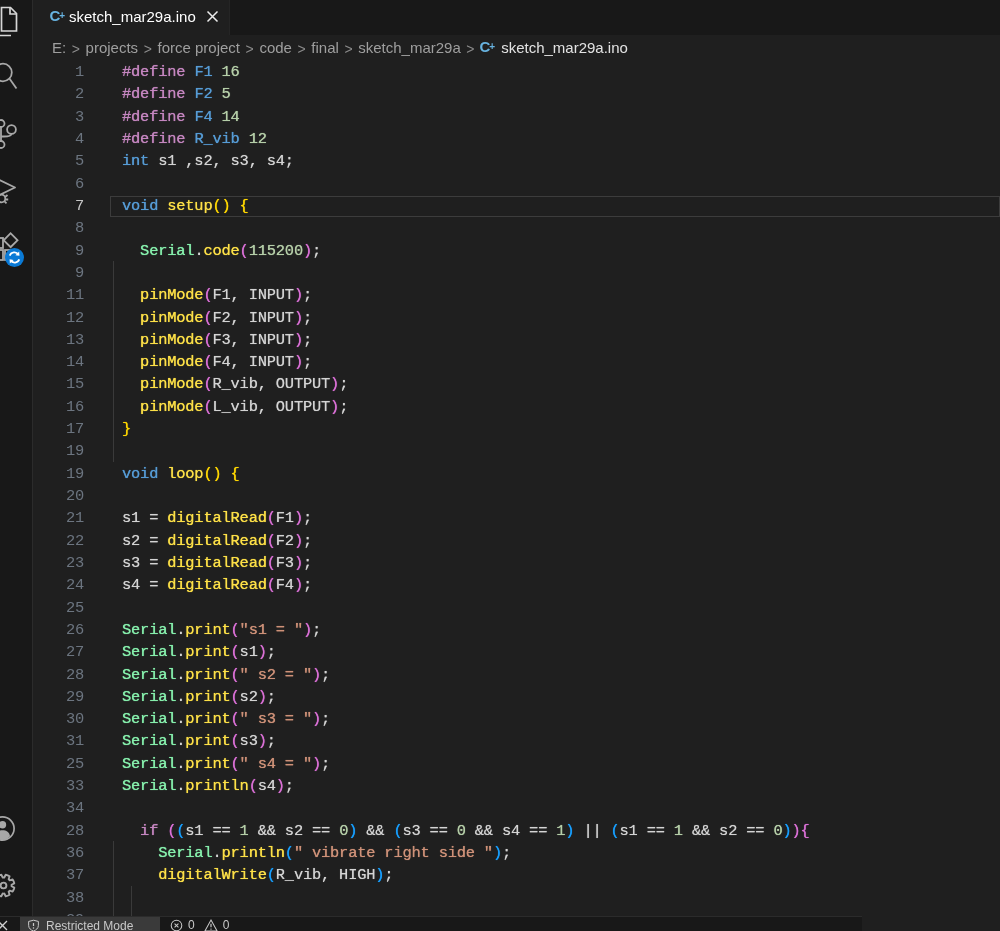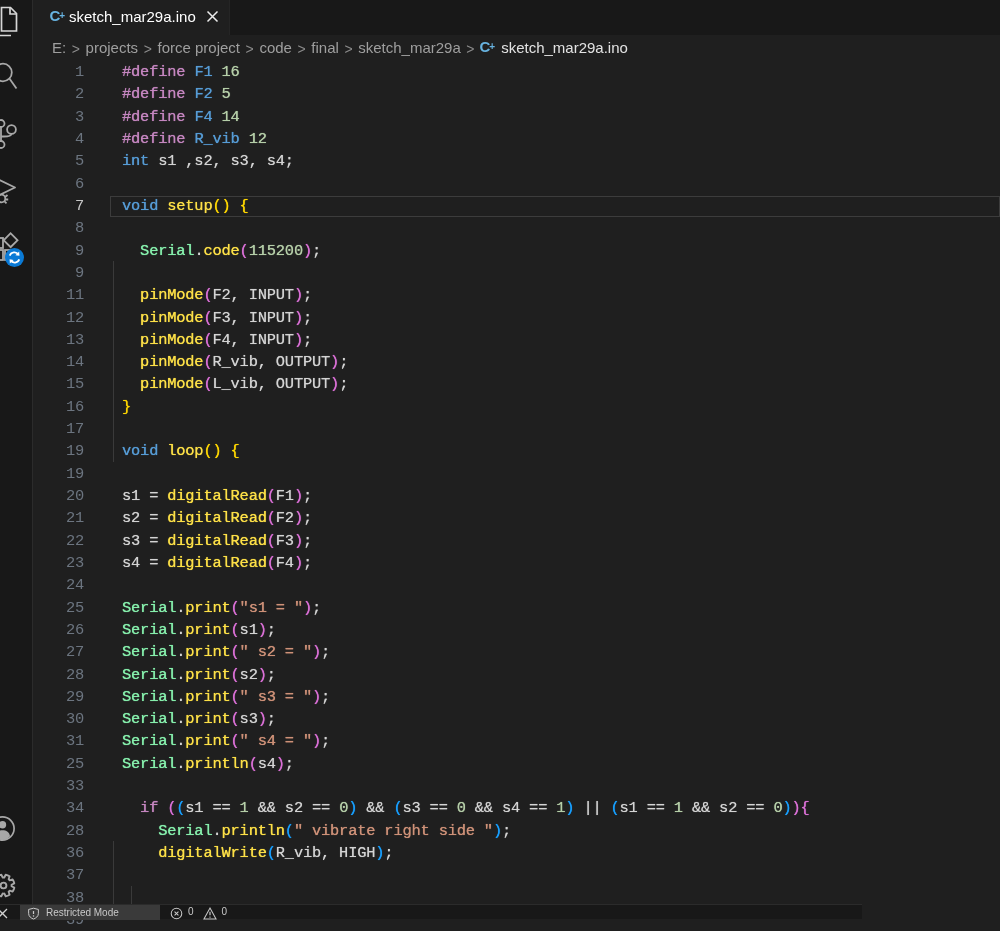--- a/index.html
+++ b/index.html
@@ -16,21 +16,21 @@
 .gl{height:22.32px;line-height:22.32px}
 .gl.cur{color:#c6c6c6}
 .code{position:absolute;left:88px;top:61.1px;font-family:"Liberation Mono",monospace;font-size:15.4px;letter-spacing:-0.19px;color:#d4d4d4;text-shadow:0 0 0.8px rgba(212,212,212,0.8)}
 .cl{height:22.32px;line-height:22.32px;white-space:pre}
 .cl i{text-shadow:0 0 0.8px currentColor}
 i{font-style:normal}
 .kw{color:#569cd6}.ct{color:#c586c0}.fn{color:#fde047}.vr{color:#86efac}
 .nm{color:#b5cea8}.st{color:#ce9178}.b1{color:#ffd700}.b2{color:#da70d6}.b3{color:#179fff}
 #curline{position:absolute;left:76px;top:195.6px;right:0;height:21.6px;border:1.2px solid #3c3c3c;z-index:1}
 .guide{position:absolute;width:1px;background:#3a3a3a}
-#sbar{position:absolute;left:0;bottom:12px;width:862px;height:15px;background:#181818;border-top:1px solid #2b2b2b;z-index:6;color:#c8c8c8;font-size:10px}
+#sbar{position:absolute;left:0;bottom:0;width:862px;height:15px;background:#181818;border-top:1px solid #2b2b2b;z-index:6;color:#c8c8c8;font-size:12px}
 #rmode{position:absolute;left:20px;top:0;width:140px;height:15px;background:#3a3a3a;display:flex}
 #probs{position:absolute;left:170px;top:0;display:flex;color:#c8c8c8}
 svg{display:block}
 </style></head><body>
 <div id="editor">
   <div id="curline"></div>
   <div class="guide" style="left:78.5px;top:260.7px;height:200.9px"></div>
   <div class="guide" style="left:78.5px;top:840.9px;height:75px"></div>
   <div class="guide" style="left:96.6px;top:885.6px;height:31px"></div>
   <div class="gut">
@@ -78,20 +78,21 @@
       <div class="cl"><i class="ct">#define</i> <i class="kw">F1</i> <i class="nm">16</i></div>
       <div class="cl"><i class="ct">#define</i> <i class="kw">F2</i> <i class="nm">5</i></div>
       <div class="cl"><i class="ct">#define</i> <i class="kw">F4</i> <i class="nm">14</i></div>
       <div class="cl"><i class="ct">#define</i> <i class="kw">R_vib</i> <i class="nm">12</i></div>
       <div class="cl"><i class="kw">int</i> s1 ,s2, s3, s4;</div>
       <div class="cl"></div>
       <div class="cl"><i class="kw">void</i> <i class="fn">setup</i><i class="b1">()</i> <i class="b1">{</i></div>
       <div class="cl"></div>
       <div class="cl">  <i class="vr">Serial</i>.<i class="fn">code</i><i class="b2">(</i><i class="nm">115200</i><i class="b2">)</i>;</div>
       <div class="cl"></div>
+      <div class="cl">  <i class="fn">pinMode</i><i class="b2">(</i>F1, INPUT<i class="b2">)</i>;</div>
       <div class="cl">  <i class="fn">pinMode</i><i class="b2">(</i>F2, INPUT<i class="b2">)</i>;</div>
       <div class="cl">  <i class="fn">pinMode</i><i class="b2">(</i>F3, INPUT<i class="b2">)</i>;</div>
       <div class="cl">  <i class="fn">pinMode</i><i class="b2">(</i>F4, INPUT<i class="b2">)</i>;</div>
       <div class="cl">  <i class="fn">pinMode</i><i class="b2">(</i>R_vib, OUTPUT<i class="b2">)</i>;</div>
       <div class="cl">  <i class="fn">pinMode</i><i class="b2">(</i>L_vib, OUTPUT<i class="b2">)</i>;</div>
       <div class="cl"><i class="b1">}</i></div>
       <div class="cl"></div>
       <div class="cl"><i class="kw">void</i> <i class="fn">loop</i><i class="b1">()</i> <i class="b1">{</i></div>
       <div class="cl"></div>
       <div class="cl">s1 = <i class="fn">digitalRead</i><i class="b2">(</i>F1<i class="b2">)</i>;</div>

